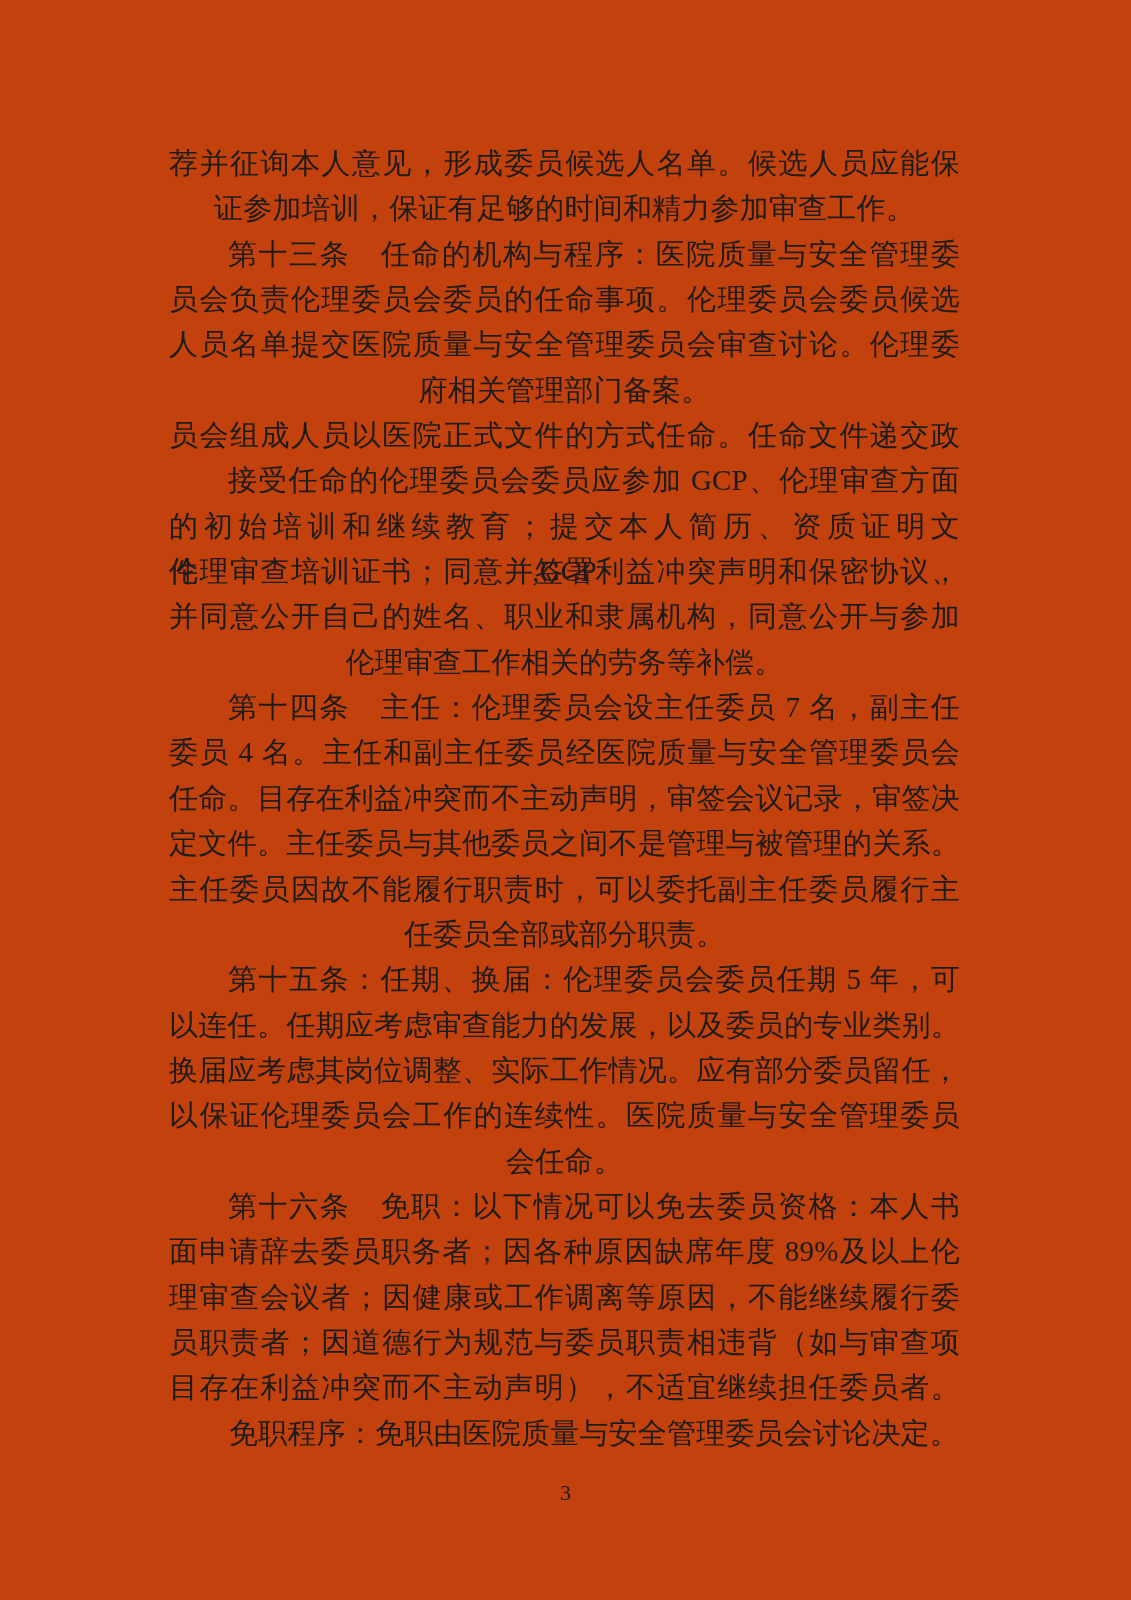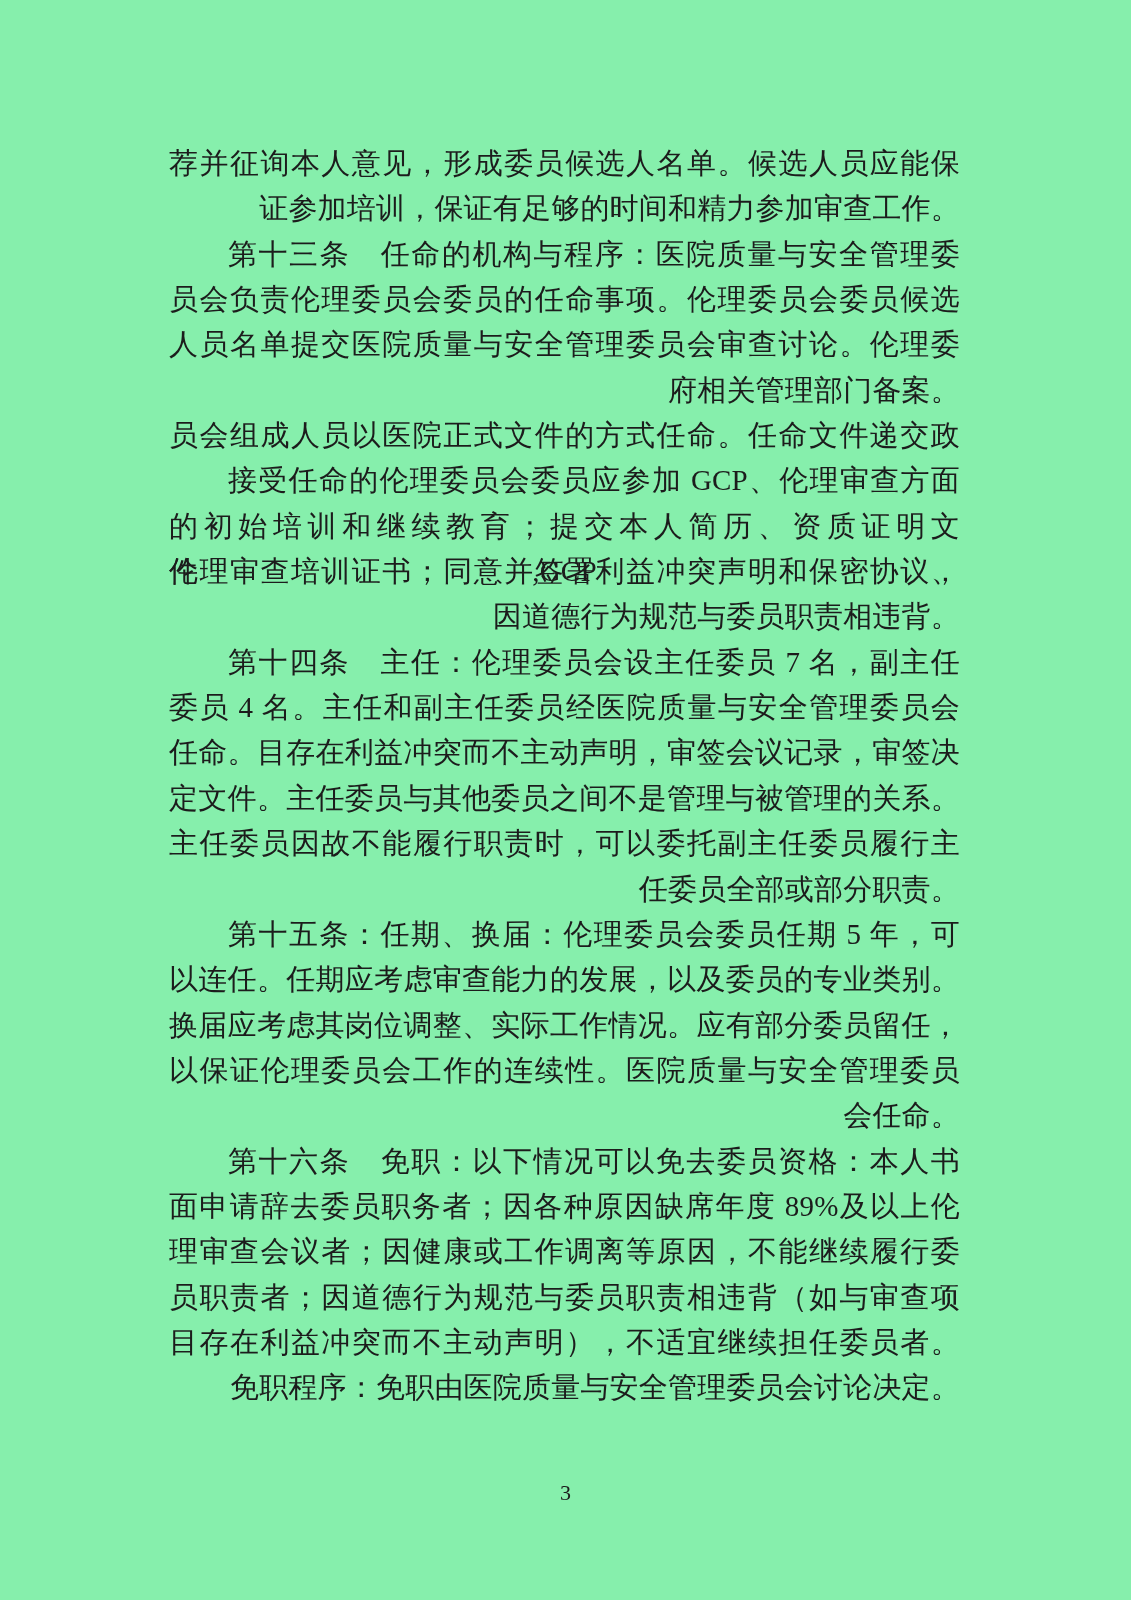--- a/index.html
+++ b/index.html
@@ -11,37 +11,37 @@
     position: relative;
     width: 1131px;
     height: 1600px;
     overflow: hidden;
     font-family: "Liberation Serif", "DejaVu Serif", serif;
     color: #1c1c1c;
   }
   .page {
     position: absolute;
     inset: 0;
-    background: #86efac;
+    background: #c2410c;
   }
   .text-block {
     position: absolute;
     left: 169px;
     top: 141px;
     width: 791px;
   }
   .paragraph {
     margin: 0;
     padding: 0;
   }
   .line {
     font-size: 29px;
     line-height: 45.35px;
     height: 45.35px;
-    text-align: right;
+    text-align: center;
     letter-spacing: 0.2px;
     white-space: normal;
     overflow: visible;
   }
   .line.fill {
     text-align: justify;
     text-align-last: justify;
   }
   .line.indent {
     text-indent: 59px;
@@ -72,21 +72,22 @@
         <div class="line fill indent">第十三条　任命的机构与程序：医院质量与安全管理委</div>
         <div class="line fill">员会负责伦理委员会委员的任命事项。伦理委员会委员候选</div>
         <div class="line fill">人员名单提交医院质量与安全管理委员会审查讨论。伦理委</div>
         <div class="line">府相关管理部门备案。</div>
         <div class="line fill">员会组成人员以医院正式文件的方式任命。任命文件递交政</div>
       </div>
       <div class="paragraph">
         <div class="line fill indent">接受任命的伦理委员会委员应参加 GCP、伦理审查方面</div>
         <div class="line fill">的初始培训和继续教育；提交本人简历、资质证明文件,GCP、</div>
         <div class="line fill">伦理审查培训证书；同意并签署利益冲突声明和保密协议，</div>
-        <div class="line">因道德行为规范与委员职责相违背。</div>
+        <div class="line fill">并同意公开自己的姓名、职业和隶属机构，同意公开与参加</div>
+        <div class="line">伦理审查工作相关的劳务等补偿。</div>
       </div>
       <div class="paragraph">
         <div class="line fill indent">第十四条　主任：伦理委员会设主任委员 7 名，副主任</div>
         <div class="line fill">委员 4 名。主任和副主任委员经医院质量与安全管理委员会</div>
         <div class="line fill">任命。目存在利益冲突而不主动声明，审签会议记录，审签决</div>
         <div class="line fill">定文件。主任委员与其他委员之间不是管理与被管理的关系。</div>
         <div class="line fill">主任委员因故不能履行职责时，可以委托副主任委员履行主</div>
         <div class="line">任委员全部或部分职责。</div>
       </div>
       <div class="paragraph">

